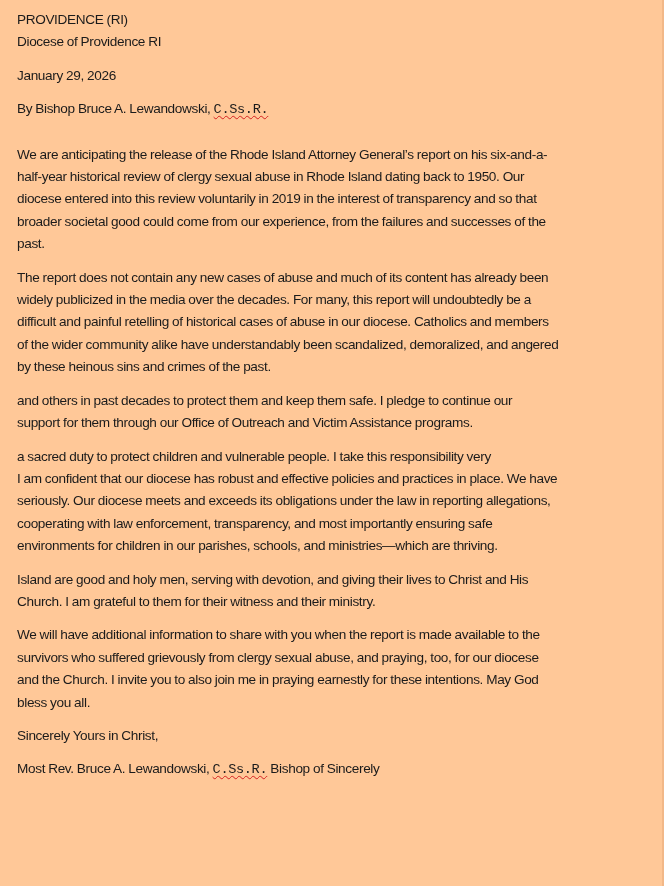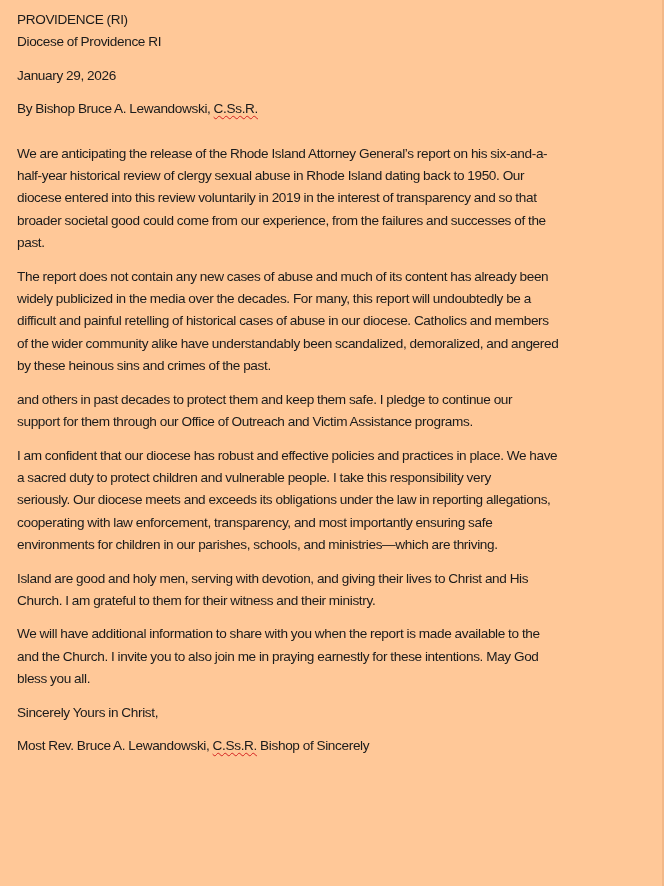--- a/index.html
+++ b/index.html
@@ -41,20 +41,21 @@
     .block {
       margin: 0;
     }
     .gap {
       height: 11px;
     }
     .squiggle {
       text-decoration: underline wavy #d42020;
       text-decoration-thickness: 1px;
       text-underline-offset: 2px;
+      font-family: Liberation Mono, monospace;
     }
   </style>
 </head>
 <body>
 
 <div class="page">
   <div class="doc">
 
     <p class="line">PROVIDENCE (RI)</p>
     <p class="line">Diocese of Providence RI</p>
@@ -86,36 +87,37 @@
     </div>
     <div class="gap"></div>
 
     <div class="block">
       <p class="line">and others in past decades to protect them and keep them safe. I pledge to continue our</p>
       <p class="line">support for them through our Office of Outreach and Victim Assistance programs.</p>
     </div>
     <div class="gap"></div>
 
     <div class="block">
+      <p class="line">a sacred duty to protect children and vulnerable people. I take this responsibility very</p>
       <p class="line">I am confident that our diocese has robust and effective policies and practices in place. We have</p>
-      <p class="line">a sacred duty to protect children and vulnerable people. I take this responsibility very</p>
       <p class="line">seriously. Our diocese meets and exceeds its obligations under the law in reporting allegations,</p>
       <p class="line">cooperating with law enforcement, transparency, and most importantly ensuring safe</p>
       <p class="line">environments for children in our parishes, schools, and ministries—which are thriving.</p>
     </div>
     <div class="gap"></div>
 
     <div class="block">
       <p class="line">Island are good and holy men, serving with devotion, and giving their lives to Christ and His</p>
       <p class="line">Church. I am grateful to them for their witness and their ministry.</p>
     </div>
     <div class="gap"></div>
 
     <div class="block">
       <p class="line">We will have additional information to share with you when the report is made available to the</p>
+      <p class="line">survivors who suffered grievously from clergy sexual abuse, and praying, too, for our diocese</p>
       <p class="line">and the Church. I invite you to also join me in praying earnestly for these intentions. May God</p>
       <p class="line">bless you all.</p>
     </div>
     <div class="gap"></div>
 
     <p class="line">Sincerely Yours in Christ,</p>
     <div class="gap"></div>
 
     <p class="line"><span>Most Rev. Bruce A. Lewandowski, </span><span class="squiggle">C.Ss.R.</span><span> Bishop of Sincerely</span></p>
 

